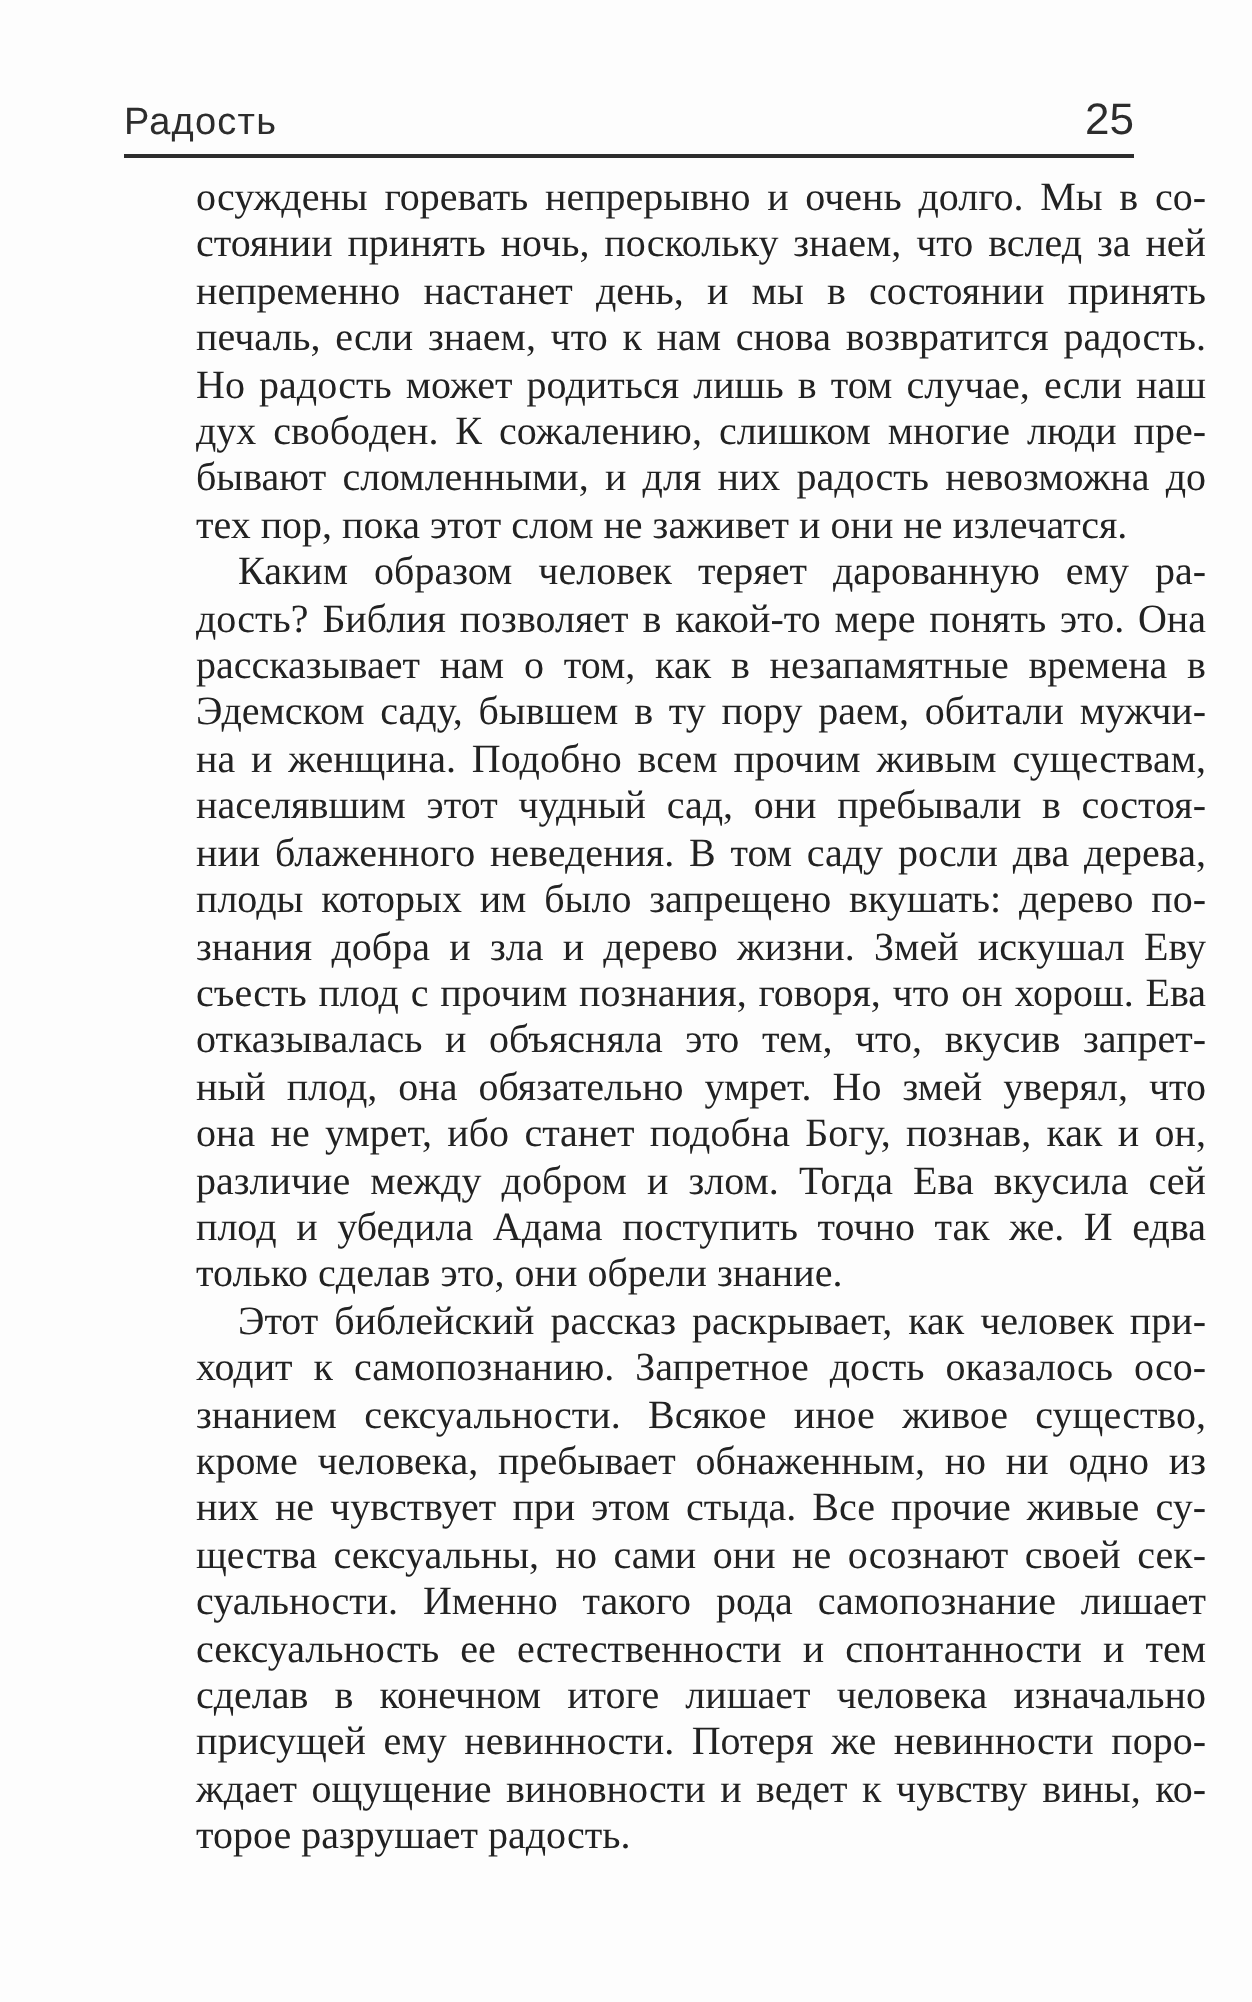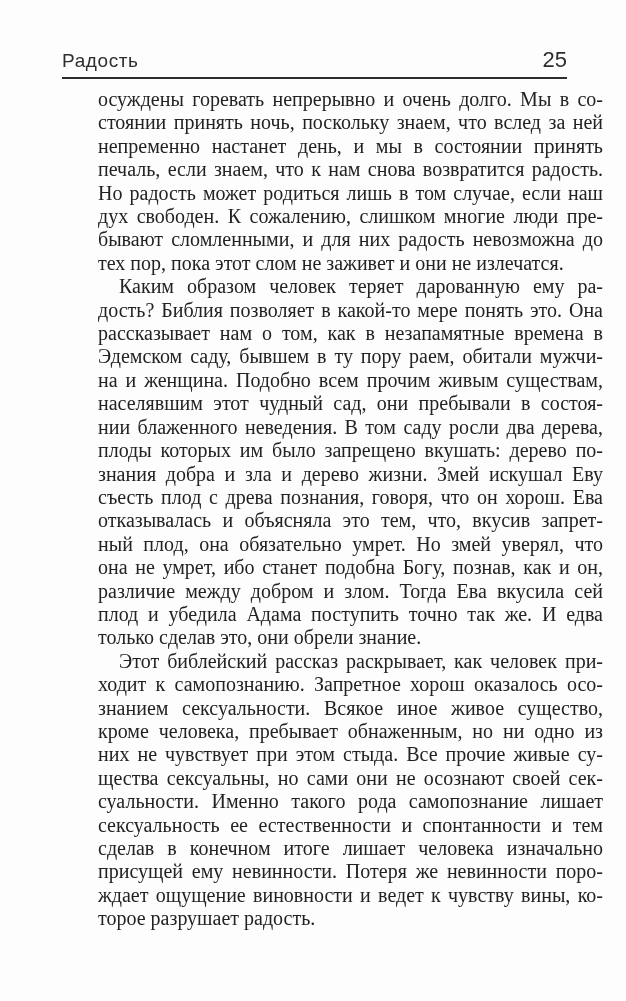--- a/index.html
+++ b/index.html
@@ -88,29 +88,29 @@
       <div class="line para-end">тех пор, пока этот слом не заживет и они не излечатся.</div>
       <div class="line indent">Каким образом человек теряет дарованную ему ра-</div>
       <div class="line">дость? Библия позволяет в какой-то мере понять это. Она</div>
       <div class="line">рассказывает нам о том, как в незапамятные времена в</div>
       <div class="line">Эдемском саду, бывшем в ту пору раем, обитали мужчи-</div>
       <div class="line">на и женщина. Подобно всем прочим живым существам,</div>
       <div class="line">населявшим этот чудный сад, они пребывали в состоя-</div>
       <div class="line">нии блаженного неведения. В том саду росли два дерева,</div>
       <div class="line">плоды которых им было запрещено вкушать: дерево по-</div>
       <div class="line">знания добра и зла и дерево жизни. Змей искушал Еву</div>
-      <div class="line">съесть плод с древа познания, говоря, что он хорош. Ева</div>
+      <div class="line">съесть плод с прочим познания, говоря, что он хорош. Ева</div>
       <div class="line">отказывалась и объясняла это тем, что, вкусив запрет-</div>
       <div class="line">ный плод, она обязательно умрет. Но змей уверял, что</div>
       <div class="line">она не умрет, ибо станет подобна Богу, познав, как и он,</div>
       <div class="line">различие между добром и злом. Тогда Ева вкусила сей</div>
       <div class="line">плод и убедила Адама поступить точно так же. И едва</div>
       <div class="line para-end">только сделав это, они обрели знание.</div>
       <div class="line indent">Этот библейский рассказ раскрывает, как человек при-</div>
-      <div class="line">ходит к самопознанию. Запретное хорош оказалось осо-</div>
+      <div class="line">ходит к самопознанию. Запретное дость оказалось осо-</div>
       <div class="line">знанием сексуальности. Всякое иное живое существо,</div>
       <div class="line">кроме человека, пребывает обнаженным, но ни одно из</div>
       <div class="line">них не чувствует при этом стыда. Все прочие живые су-</div>
       <div class="line">щества сексуальны, но сами они не осознают своей сек-</div>
       <div class="line">суальности. Именно такого рода самопознание лишает</div>
       <div class="line">сексуальность ее естественности и спонтанности и тем</div>
       <div class="line">сделав в конечном итоге лишает человека изначально</div>
       <div class="line">присущей ему невинности. Потеря же невинности поро-</div>
       <div class="line">ждает ощущение виновности и ведет к чувству вины, ко-</div>
       <div class="line para-end">торое разрушает радость.</div>

